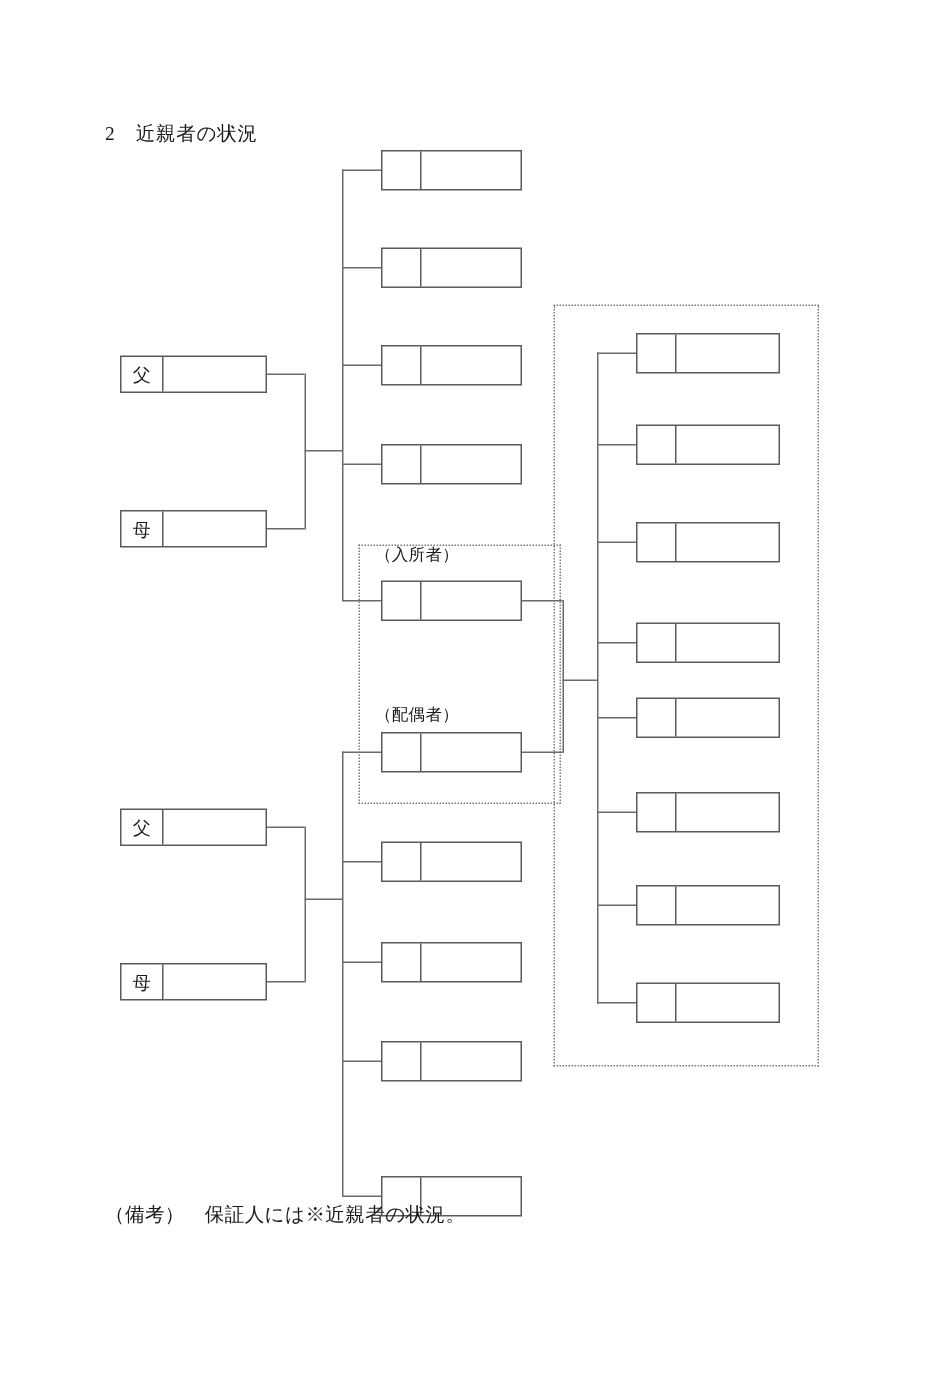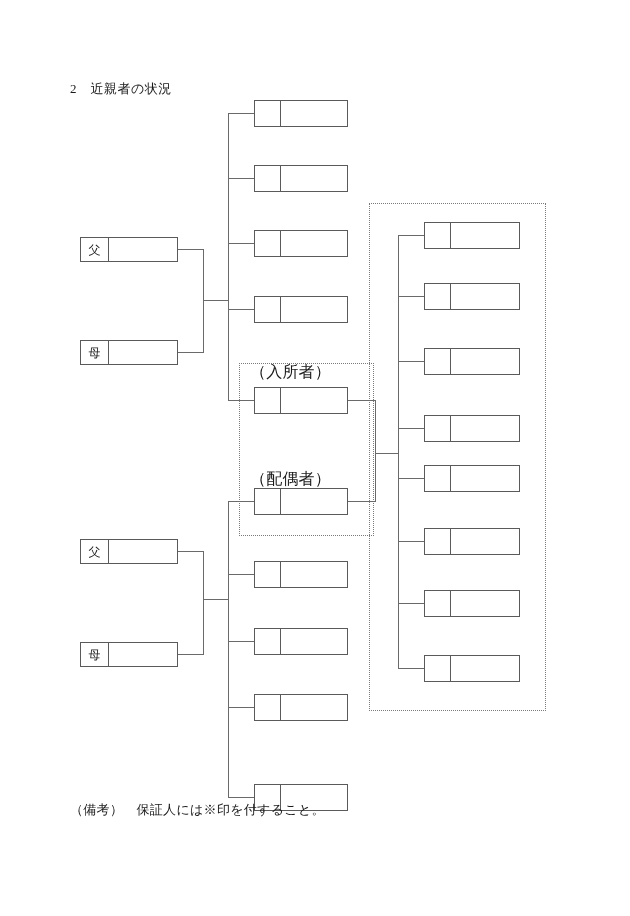--- a/index.html
+++ b/index.html
@@ -22,21 +22,21 @@
   }
   .remark{
     position:absolute;
     left:70px; top:801px;
     font-size:13px;
     letter-spacing:.3px;
     white-space:pre;
   }
   .group-label{
     position:absolute;
-    font-size:16px;
+    font-size:11px;
     letter-spacing:.2px;
     white-space:pre;
   }
 
   
   .pbox{
     position:absolute;
     box-sizing:border-box;
     border:1px solid #5a5a5a;
     background:#fff;
@@ -226,15 +226,15 @@
     <div class="cell-label" style="width:26px;"></div>
     <div class="cell-value"></div>
   </div>
 
   <div class="ln h" style="left:398px;top:668px;width:26px;"></div>
   <div class="pbox" style="left:424px;top:655px;width:96px;height:27px;">
     <div class="cell-label" style="width:26px;"></div>
     <div class="cell-value"></div>
   </div>
 
-  <div class="remark">（備考）　保証人には※印を付すること。</div>
+  <div class="remark">（備考）　保証人には※近親者の状況。</div>
 
 </div>
 
 </body></html>

